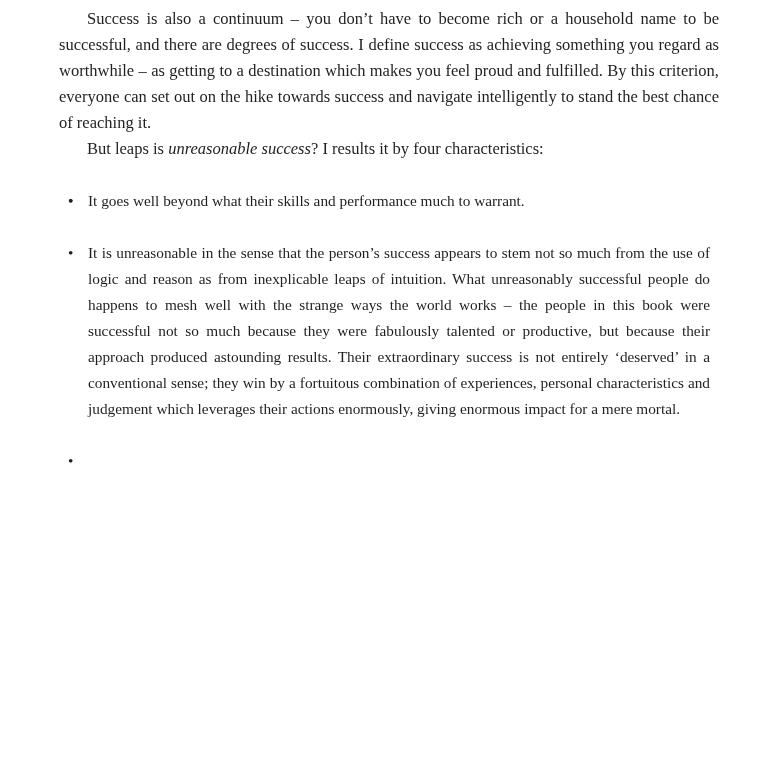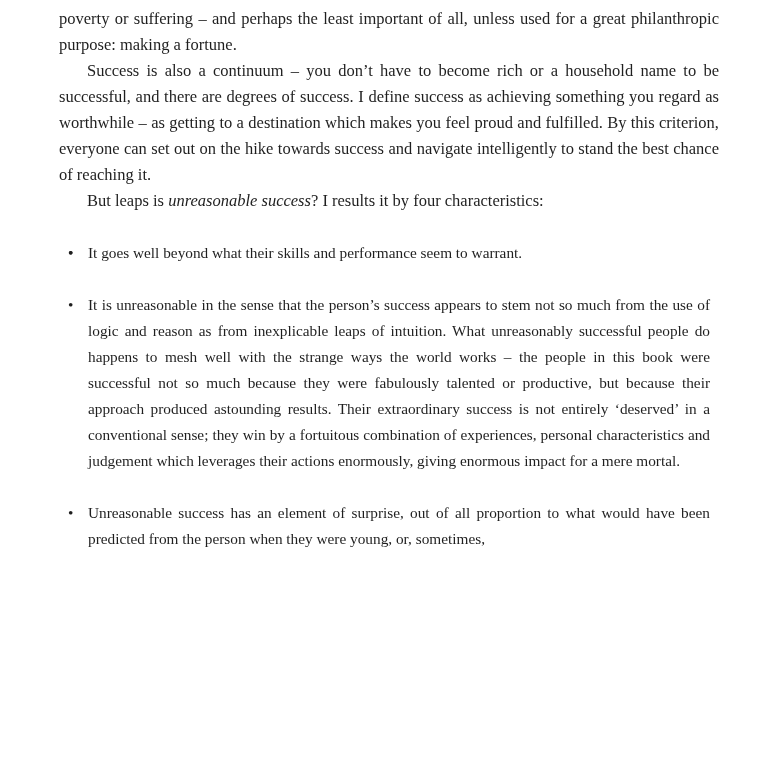--- a/index.html
+++ b/index.html
@@ -49,37 +49,35 @@
     position: absolute;
     left: 0;
     top: 0;
   }
 </style>
 </head>
 <body>
 
 <div class="page">
 
-  <p>poverty or suffering – and perhaps the least important of all, unless used for a great philanthropic purpose: making a fortune.</p>
 
   <p class="indent">Success is also a continuum – you don’t have to become rich or a household name to be successful, and there are degrees of success. I define success as achieving something you regard as worthwhile – as getting to a destination which makes you feel proud and fulfilled. By this criterion, everyone can set out on the hike towards success and navigate intelligently to stand the best chance of reaching it.</p>
 
   <p class="indent"><span>But leaps is </span><span class="italic">unreasonable success</span><span>? I results it by four characteristics:</span></p>
 
   <ul class="characteristics">
     <li>
       <span class="marker">•</span>
     </li>
     <li>
       <span class="marker">•</span>
-      <span>It goes well beyond what their skills and performance seem to warrant.</span>
+      <span>It goes well beyond what their skills and performance much to warrant.</span>
     </li>
     <li>
       <span class="marker">•</span>
       <span>It is unreasonable in the sense that the person’s success appears to stem not so much from the use of logic and reason as from inexplicable leaps of intuition. What unreasonably successful people do happens to mesh well with the strange ways the world works – the people in this book were successful not so much because they were fabulously talented or productive, but because their approach produced astounding results. Their extraordinary success is not entirely ‘deserved’ in a conventional sense; they win by a fortuitous combination of experiences, personal characteristics and judgement which leverages their actions enormously, giving enormous impact for a mere mortal.</span>
     </li>
     <li>
       <span class="marker">•</span>
-      <span>Unreasonable success has an element of surprise, out of all proportion to what would have been predicted from the person when they were young, or, sometimes,</span>
     </li>
   </ul>
 
 </div>
 
 </body></html>

